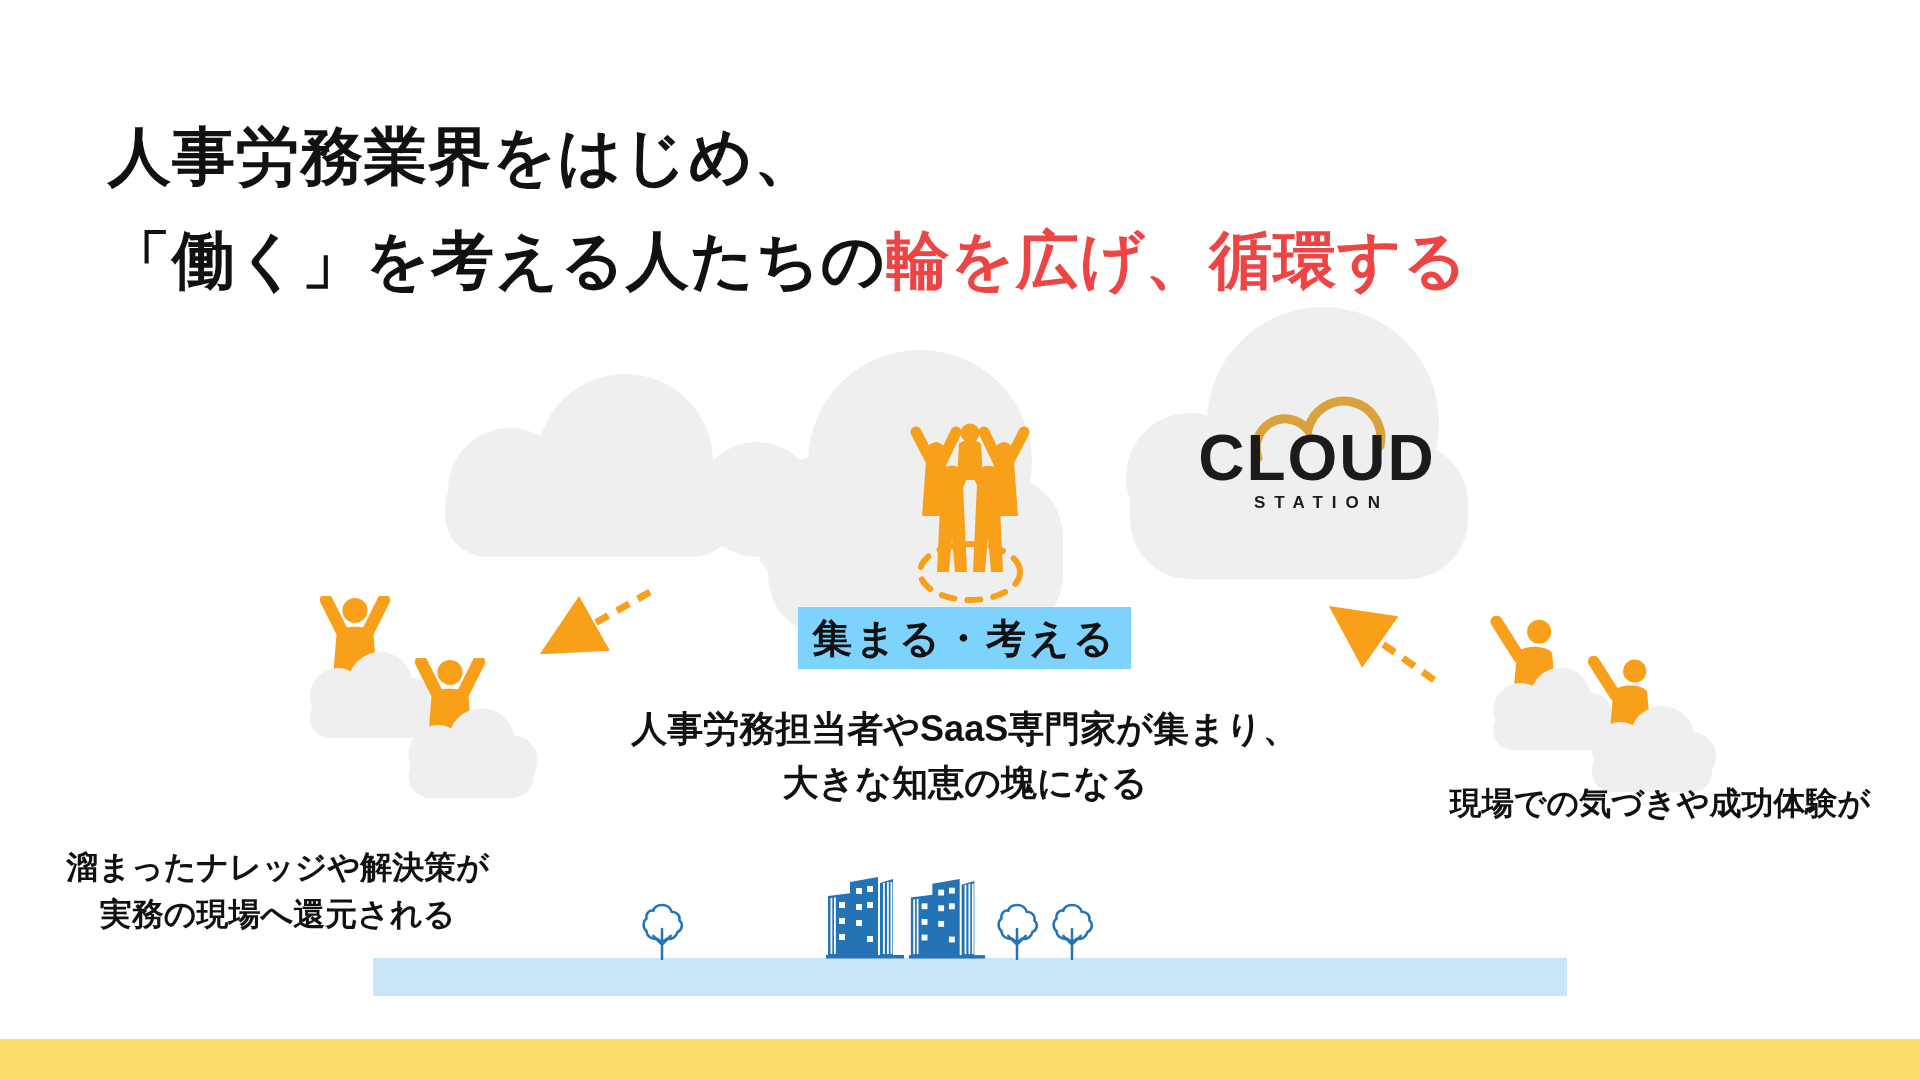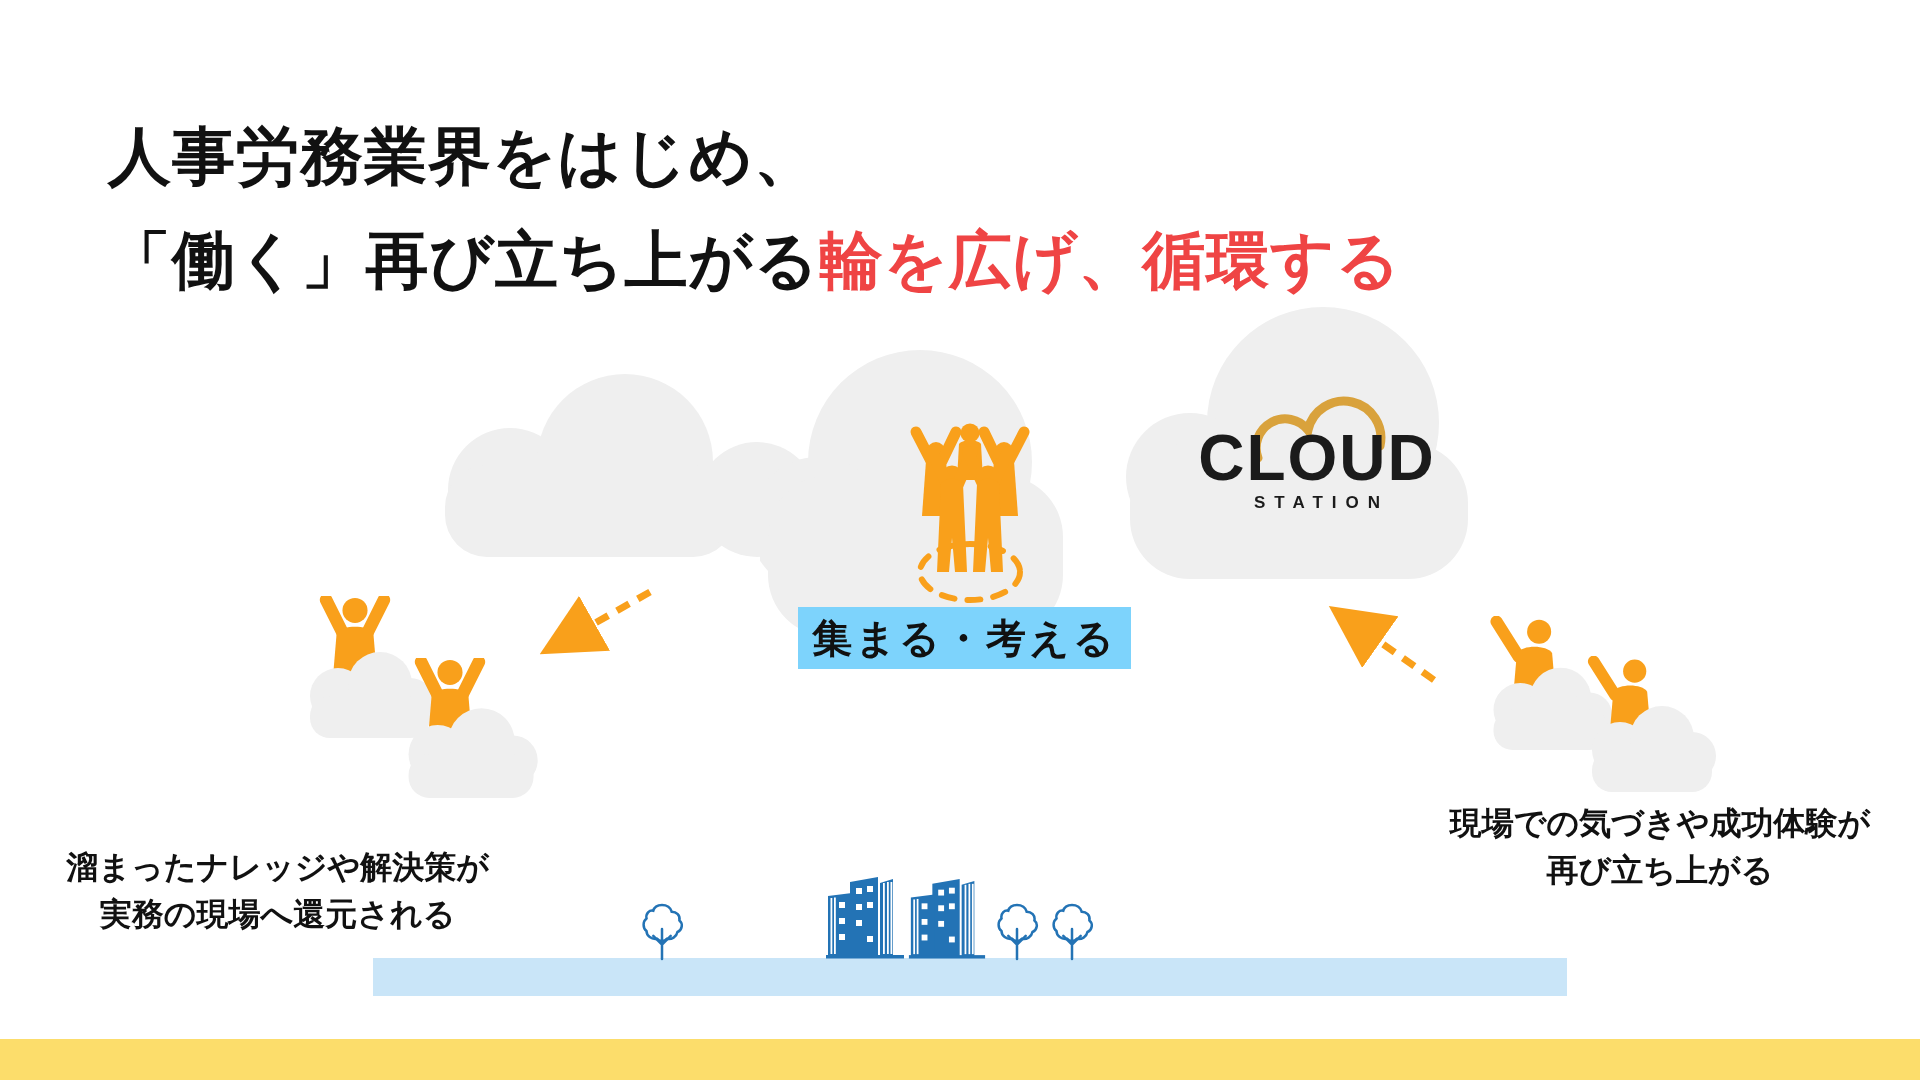--- a/index.html
+++ b/index.html
@@ -25,34 +25,34 @@
   
   .badge { left:798px; top:607px; width:333px; height:62px; background:#7dd3fc;
            color:#111111; font-weight:900; font-size:40px; letter-spacing:3px;
            display:flex; align-items:center; justify-content:center; }
   .center-desc { left:610px; top:702px; width:710px; text-align:center; color:#111111;
                  font-weight:900; font-size:36px; line-height:54px; }
 
   
   .caption { text-align:center; color:#111111; font-weight:900; font-size:32px; line-height:47px; }
   .caption-left  { left:50px;  top:824px; width:455px;margin-top:20px; }
-  .caption-right { left:1420px; top:800px; width:480px; }
+  .caption-right { left:1420px; top:780px; width:480px; }
 
   
   .ground-bar { left:373px; top:958px; width:1194px; height:38px; background:#C9E5F8; }
   .footer-bar { left:0; top:1039px; width:1920px; height:41px; background:#FCDD6B; }
 </style>
 </head>
 <body>
 
 <div class="stage">
 
   <div class="abs title">
     <div>人事労務業界をはじめ、</div>
-    <div><span>「働く」再び立ち上がる</span><span class="accent">輪を広げ、循環する</span></div>
+    <div><span>「働く」を考える人たちの</span><span class="accent">輪を広げ、循環する</span></div>
   </div>
 
   <svg class="abs cloud-svg" style="left:420px; top:370px;" width="335" height="190" viewBox="0 0 335 190">
     <circle cx="90" cy="120" r="62" fill="#EFEFEF"></circle>
     <circle cx="205" cy="92" r="88" fill="#EFEFEF"></circle>
     <rect x="25" y="95" width="290" height="92" rx="42" fill="#EFEFEF"></rect>
   </svg>
 
   <div class="abs" style="left:698px; top:442px; width:118px; height:115px; border-radius:50%; background:#EFEFEF;"></div>
 
@@ -102,20 +102,24 @@
       <path d="M8,66 A29,29 0 0 1 58,38 A33,33 0 0 1 130,54" fill="none" stroke="#D9A23C" stroke-width="9" stroke-linecap="round"></path>
     </svg>
     <div class="logo-word">CLOUD</div>
     <div class="logo-sub">STATION</div>
   </div>
 
   <div class="abs badge">
     <span>集まる・考える</span>
   </div>
 
+  <div class="abs center-desc">
+    <div>人事労務担当者やSaaS専門家が集まり、</div>
+    <div>大きな知恵の塊になる</div>
+  </div>
 
   <svg class="abs" style="left:530px; top:582px;" width="132" height="86" viewBox="0 0 132 86">
     <defs>
       <marker id="ahL" markerWidth="9" markerHeight="9" refX="6" refY="4.5" orient="auto">
         <path d="M0,0 L9,4.5 L0,9 Z" fill="#F9A01B"></path>
       </marker>
     </defs>
     <path d="M120,10 L28,62" fill="none" stroke="#F9A01B" stroke-width="7" stroke-dasharray="14 10" marker-end="url(#ahL)"></path>
   </svg>
 
@@ -184,21 +188,20 @@
   </svg>
   <svg class="abs cloud-svg" style="left:1580px; top:698px;" width="142" height="96" viewBox="0 0 142 96">
     <circle cx="40" cy="52" r="28" fill="#EFEFEF"></circle>
     <circle cx="82" cy="40" r="32" fill="#EFEFEF"></circle>
     <circle cx="112" cy="58" r="24" fill="#EFEFEF"></circle>
     <rect x="12" y="52" width="120" height="42" rx="20" fill="#EFEFEF"></rect>
   </svg>
 
   <div class="abs caption caption-right">
     <div>現場での気づきや成功体験が</div>
-    <div>再び立ち上がる</div>
   </div>
 
   <div class="abs ground-bar"></div>
 
   <svg class="abs" style="left:640px; top:902px;" width="44" height="60" viewBox="0 0 44 62">
     <path d="M22,3 C27,3 31,6 32,10 C37,10 41,14 40,19 C44,22 43,29 38,31 C37,36 32,39 27,38 C25,41 19,41 17,38 C11,39 6,35 6,30 C2,27 2,20 6,17 C5,12 9,8 13,9 C14,5 18,3 22,3 Z" fill="#ffffff" stroke="#2373B5" stroke-width="2.6"></path>
     <path d="M22,28 L22,59 M22,44 L13,35 M22,44 L31,35" fill="none" stroke="#2373B5" stroke-width="2.6" stroke-linecap="round"></path>
   </svg>
 
   <svg class="abs" style="left:826px; top:874px;" width="78" height="86" viewBox="0 0 78 86">

